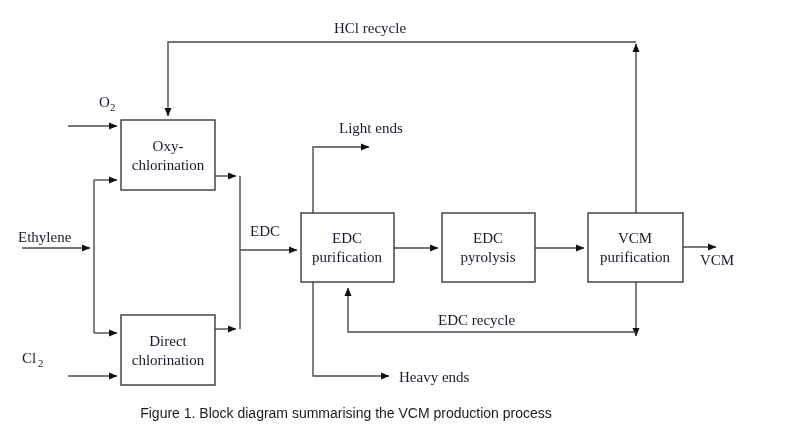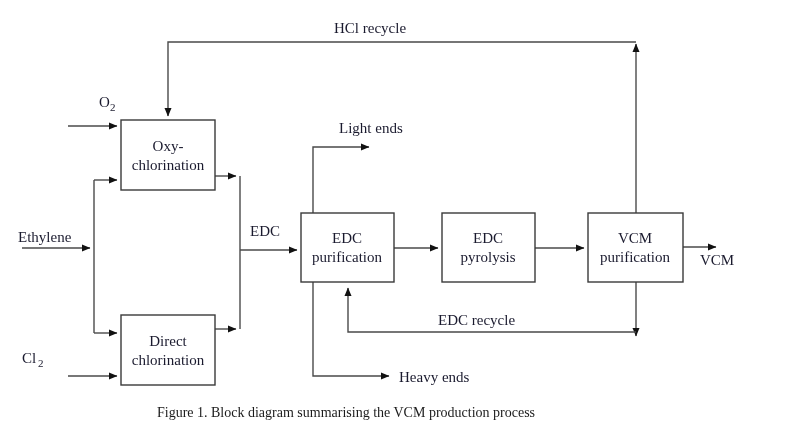--- a/index.html
+++ b/index.html
@@ -14,21 +14,21 @@
     font-size:15px;fill:#1a1a2e;text-anchor:middle;
   }
   .flow-label{
     font-family:"Liberation Serif",serif;
     font-size:15px;fill:#1a1a2e;
   }
   .sub{font-size:11px;}
   .caption{
     position:absolute;left:0;top:405px;width:692px;
     text-align:center;
-    font-family:Liberation Serif, serif;
+    font-family:Liberation Sans, sans-serif;
     font-size:14px;color:#1b1b1b;
   }
   .box{fill:#ffffff;stroke:#3a3a3a;stroke-width:1.4;}
   .ln{stroke:#4a4a4a;stroke-width:1.4;fill:none;}
 </style>
 </head>
 <body>
 
 <svg id="diagram" viewBox="0 0 808 445">
   <defs>

